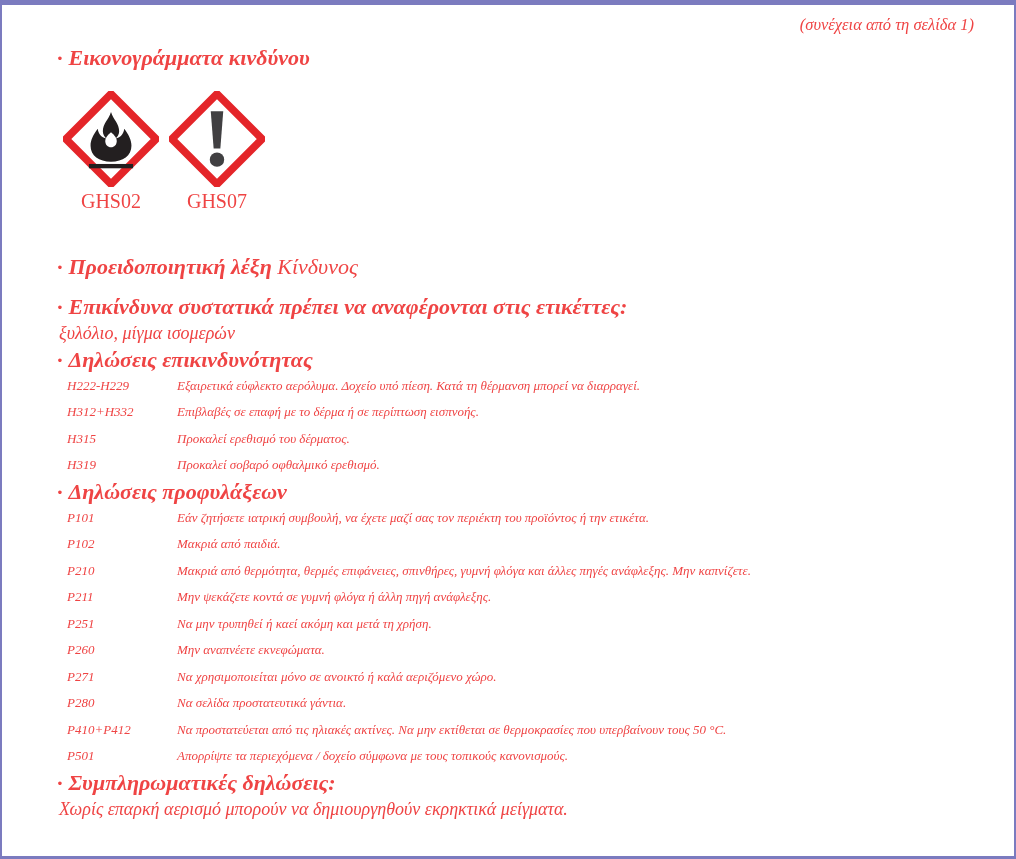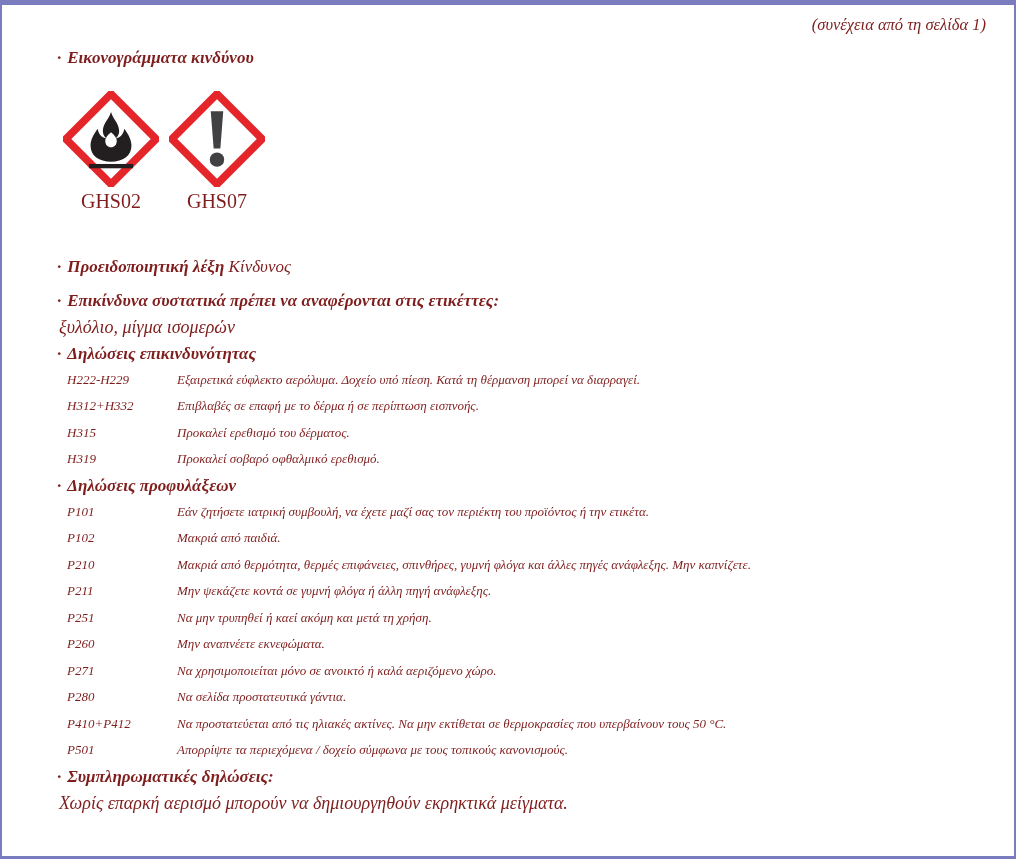--- a/index.html
+++ b/index.html
@@ -4,41 +4,41 @@
 <style>
   html,body{margin:0;padding:0;background:#fff;}
   .page{
     box-sizing:border-box;
     width:1016px;height:859px;
     border-style:solid;
     border-color:#7b7bbf;
     border-width:5px 2px 3px 2px;
     background:#fff;
     font-family:"Liberation Serif","DejaVu Serif",serif;
-    color:#7f1d1d;
+    color:#ef4444;
     position:relative;
-    padding:8px 28px 6px 55px;
+    padding:8px 40px 6px 55px;
     overflow:hidden;
   }
   .note{
     text-align:right;
     font-style:italic;
     font-size:16.5px;
     margin:2px 0 10px 0;
   }
-  .hline{font-size:17px;line-height:26px;}
+  .hline{font-size:22px;line-height:26px;}
   .bullet{font-weight:bold;font-style:italic;margin-right:6px;}
   .bold-it{font-weight:bold;font-style:italic;}
   .it{font-style:italic;}
   .picto-row{display:flex;gap:10px;margin:20px 0 0 6px;}
   .picto{display:flex;flex-direction:column;align-items:center;width:96px;}
   .picto svg{display:block;}
   .picto-label{font-size:20px;line-height:24px;margin-top:2px;font-style:normal;}
   .signal{margin-top:41px;}
-  .comp-head{margin-top:8px;}
+  .comp-head{margin-top:14px;}
   .stmt-row{display:flex;font-style:italic;font-size:13px;line-height:26.5px;padding-left:10px;}
   .stmt-code{flex:0 0 110px;}
   .stmt-text{flex:1;}
   .plain-line{font-style:italic;font-size:18px;line-height:26.5px;padding-left:2px;}
 </style>
 </head>
 <body>
 
 <div class="page">
 

